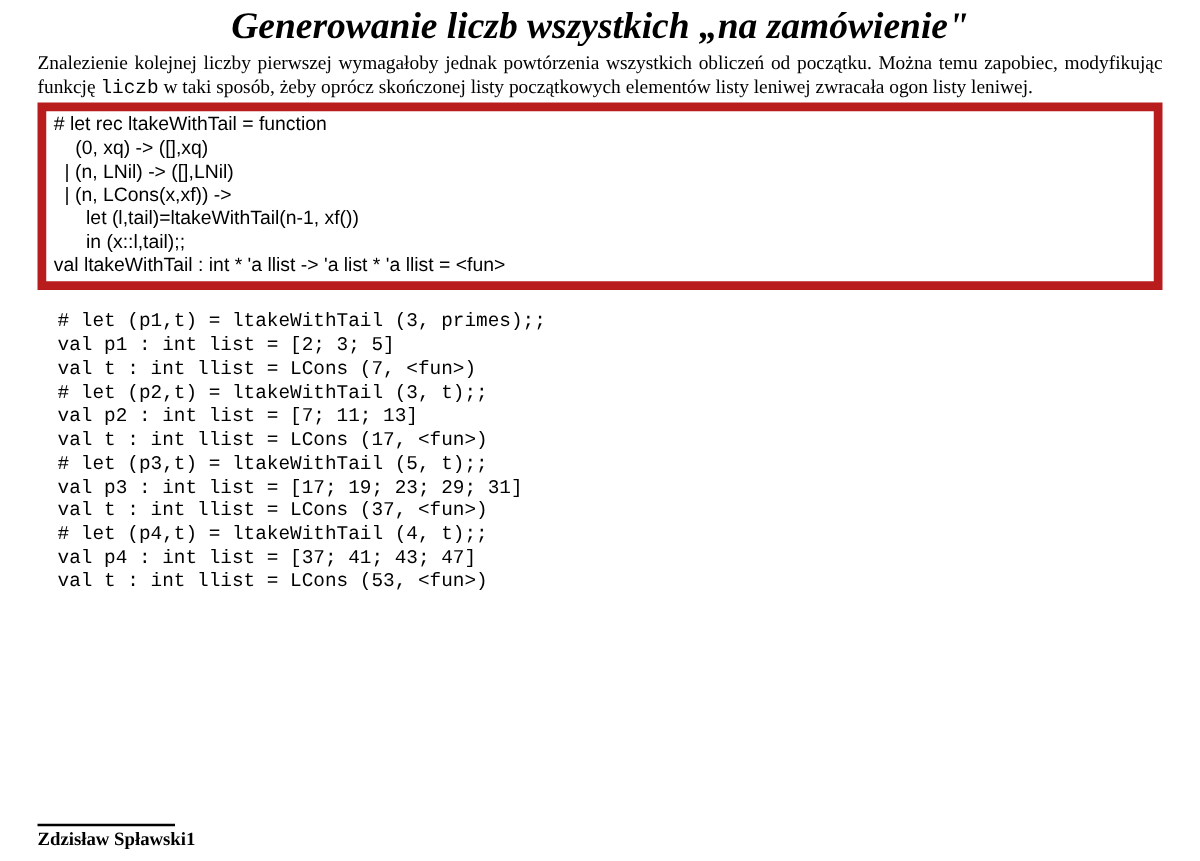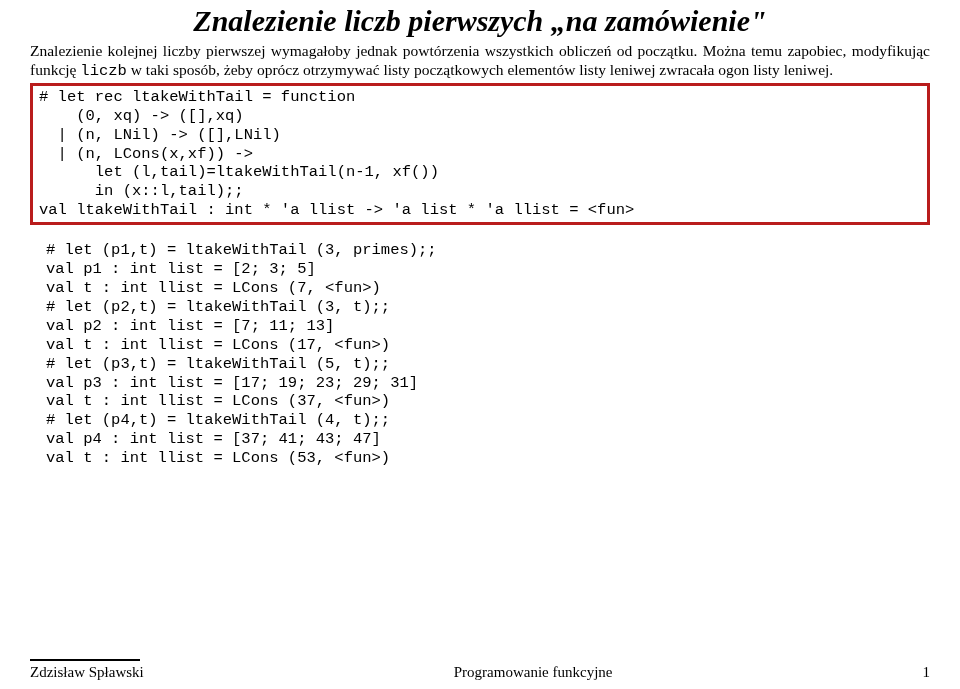--- a/index.html
+++ b/index.html
@@ -21,25 +21,25 @@
     text-align: center;
     margin: 0 0 4px 0;
   }
   .para {
     font-size: 15.5px;
     line-height: 1.22;
     margin: 0;
     text-align: justify;
   }
   .codebox {
-    border: 3px solid #b91c1c;
+    border: 7px solid #b91c1c;
     padding: 2px 6px 2px 6px;
     margin: 2px 0 2px 0;
     white-space: pre;
-    font-family: Liberation Mono, monospace;
+    font-family: Liberation Sans, sans-serif;
     font-size: 15.5px;
     line-height: 1.22;
   }
   .codeblock {
     white-space: pre;
     font-family: "Courier New", Courier, monospace;
     font-size: 15.5px;
     line-height: 1.22;
     margin: 16px;
   }
@@ -51,36 +51,37 @@
     font-size: 15px;
   }
   .footer-line {
     border-top: 2px solid #000;
     margin-bottom: 3px;
     width: 110px;
   }
   .footer-row {
     display: flex;
     align-items: flex-end;
+    font-weight: bold;
   }
   .footer-left { flex: 0 0 auto; }
   .footer-center { flex: 1 1 auto; text-align: center; }
   .footer-right { flex: 0 0 auto; text-align: right; }
   .mixed .mono-inline {
     font-family: "Courier New", Courier, monospace;
   }
 </style>
 </head>
 <body>
 
 <div class="page">
-  <h1 class="title">Znalezienie liczb pierwszych „na zamówienie"</h1>
+  <h1 class="title">Generowanie liczb wszystkich „na zamówienie"</h1>
 
   <p class="para mixed">
-    <span>Znalezienie kolejnej liczby pierwszej wymagałoby jednak powtórzenia wszystkich obliczeń od początku. Można temu zapobiec, modyfikując funkcję </span><span class="mono-inline">liczb</span><span> w taki sposób, żeby oprócz otrzymywać listy początkowych elementów listy leniwej zwracała ogon listy leniwej.</span>
+    <span>Znalezienie kolejnej liczby pierwszej wymagałoby jednak powtórzenia wszystkich obliczeń od początku. Można temu zapobiec, modyfikując funkcję </span><span class="mono-inline">liczb</span><span> w taki sposób, żeby oprócz skończonej listy początkowych elementów listy leniwej zwracała ogon listy leniwej.</span>
   </p>
 
   <div class="codebox"># let rec ltakeWithTail = function
     (0, xq) -&gt; ([],xq)
   | (n, LNil) -&gt; ([],LNil)
   | (n, LCons(x,xf)) -&gt;
       let (l,tail)=ltakeWithTail(n-1, xf())
       in (x::l,tail);;
 val ltakeWithTail : int * 'a llist -&gt; 'a list * 'a llist = &lt;fun&gt;</div>
 
@@ -96,16 +97,15 @@
 val t : int llist = LCons (37, &lt;fun&gt;)
 # let (p4,t) = ltakeWithTail (4, t);;
 val p4 : int list = [37; 41; 43; 47]
 val t : int llist = LCons (53, &lt;fun&gt;)</div>
 </div>
 
 <div class="footer">
   <div class="footer-line"></div>
   <div class="footer-row">
     <div class="footer-left">Zdzisław Spławski</div>
-    <div class="footer-center">Programowanie funkcyjne</div>
     <div class="footer-right">1</div>
   </div>
 </div>
 
 </body></html>

